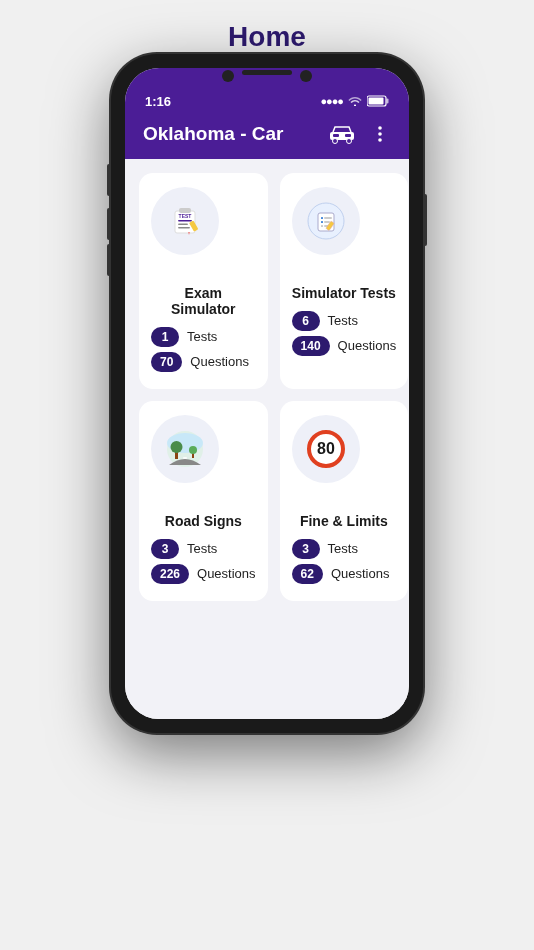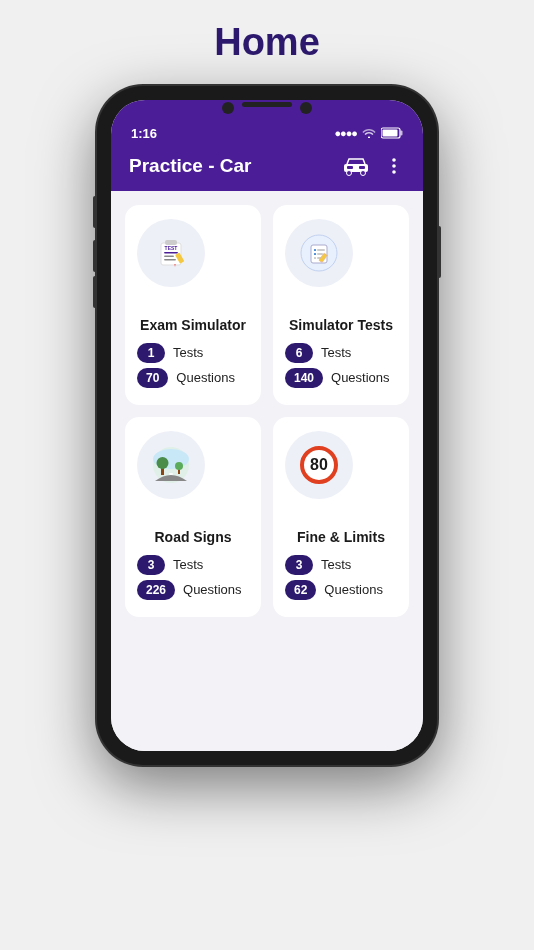--- a/index.html
+++ b/index.html
@@ -14,28 +14,27 @@
     }
     .page-wrapper {
       width: 534px;
       display: flex;
       flex-direction: column;
       align-items: center;
     }
     .page-title {
       text-align: center;
       color: #2d1a6e;
-      font-size: 38px;
+      font-size: 28px;
       font-weight: 800;
       line-height: 1.2;
-      margin-bottom: 20px;
     }
     
     .phone-shell {
-      width: 340px;
+      width: 312px;
       background: #1a1a1a;
       border-radius: 46px;
       padding: 14px;
       box-shadow: 0 0 0 2px #333, 0 20px 60px rgba(0,0,0,0.5);
       position: relative;
     }
     
     .phone-shell::before {
       content: '';
       position: absolute;
@@ -211,21 +210,21 @@
           </svg>
           <svg width="22" height="12" viewBox="0 0 22 12" fill="white">
             <rect x="0" y="1" width="19" height="10" rx="2" stroke="white" stroke-width="1.2" fill="none"></rect>
             <rect x="19.5" y="3.5" width="2" height="5" rx="1" fill="white" opacity="0.7"></rect>
             <rect x="1.5" y="2.5" width="15" height="7" rx="1" fill="white"></rect>
           </svg>
         </div>
       </div>
 
       <div class="app-bar">
-        <span class="app-bar-title">Practice - Car</span>
+        <span class="app-bar-title">Oklahoma - Car</span>
         <div class="app-bar-icons">
 
           <svg width="26" height="20" viewBox="0 0 26 20" fill="white">
             <path d="M4 8l2-5h14l2 5" stroke="white" stroke-width="1.5" fill="none"></path>
             <rect x="1" y="8" width="24" height="8" rx="2" fill="white"></rect>
             <circle cx="6" cy="17" r="2.5" fill="#4b1d96" stroke="white" stroke-width="1"></circle>
             <circle cx="20" cy="17" r="2.5" fill="#4b1d96" stroke="white" stroke-width="1"></circle>
             <rect x="4" y="10" width="6" height="3" rx="1" fill="#4b1d96"></rect>
             <rect x="16" y="10" width="6" height="3" rx="1" fill="#4b1d96"></rect>
           </svg>

